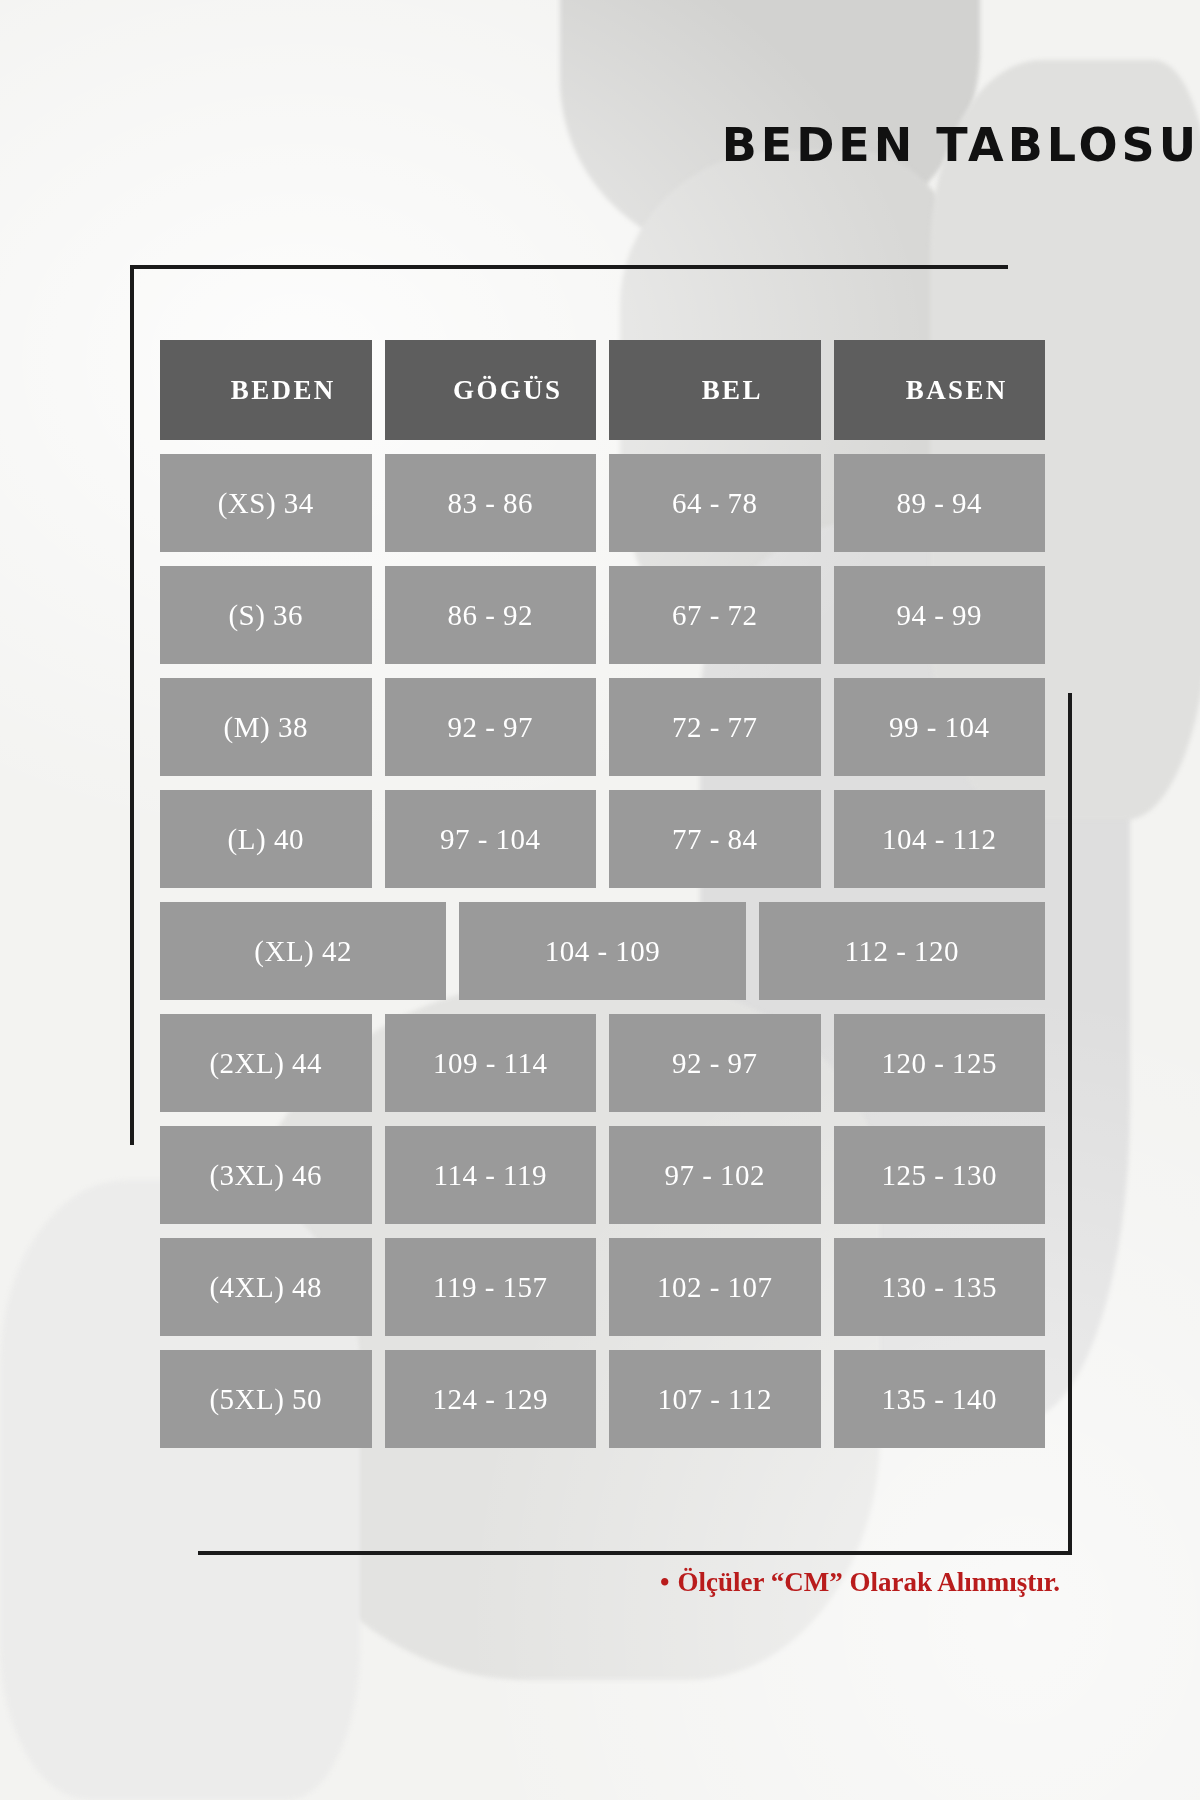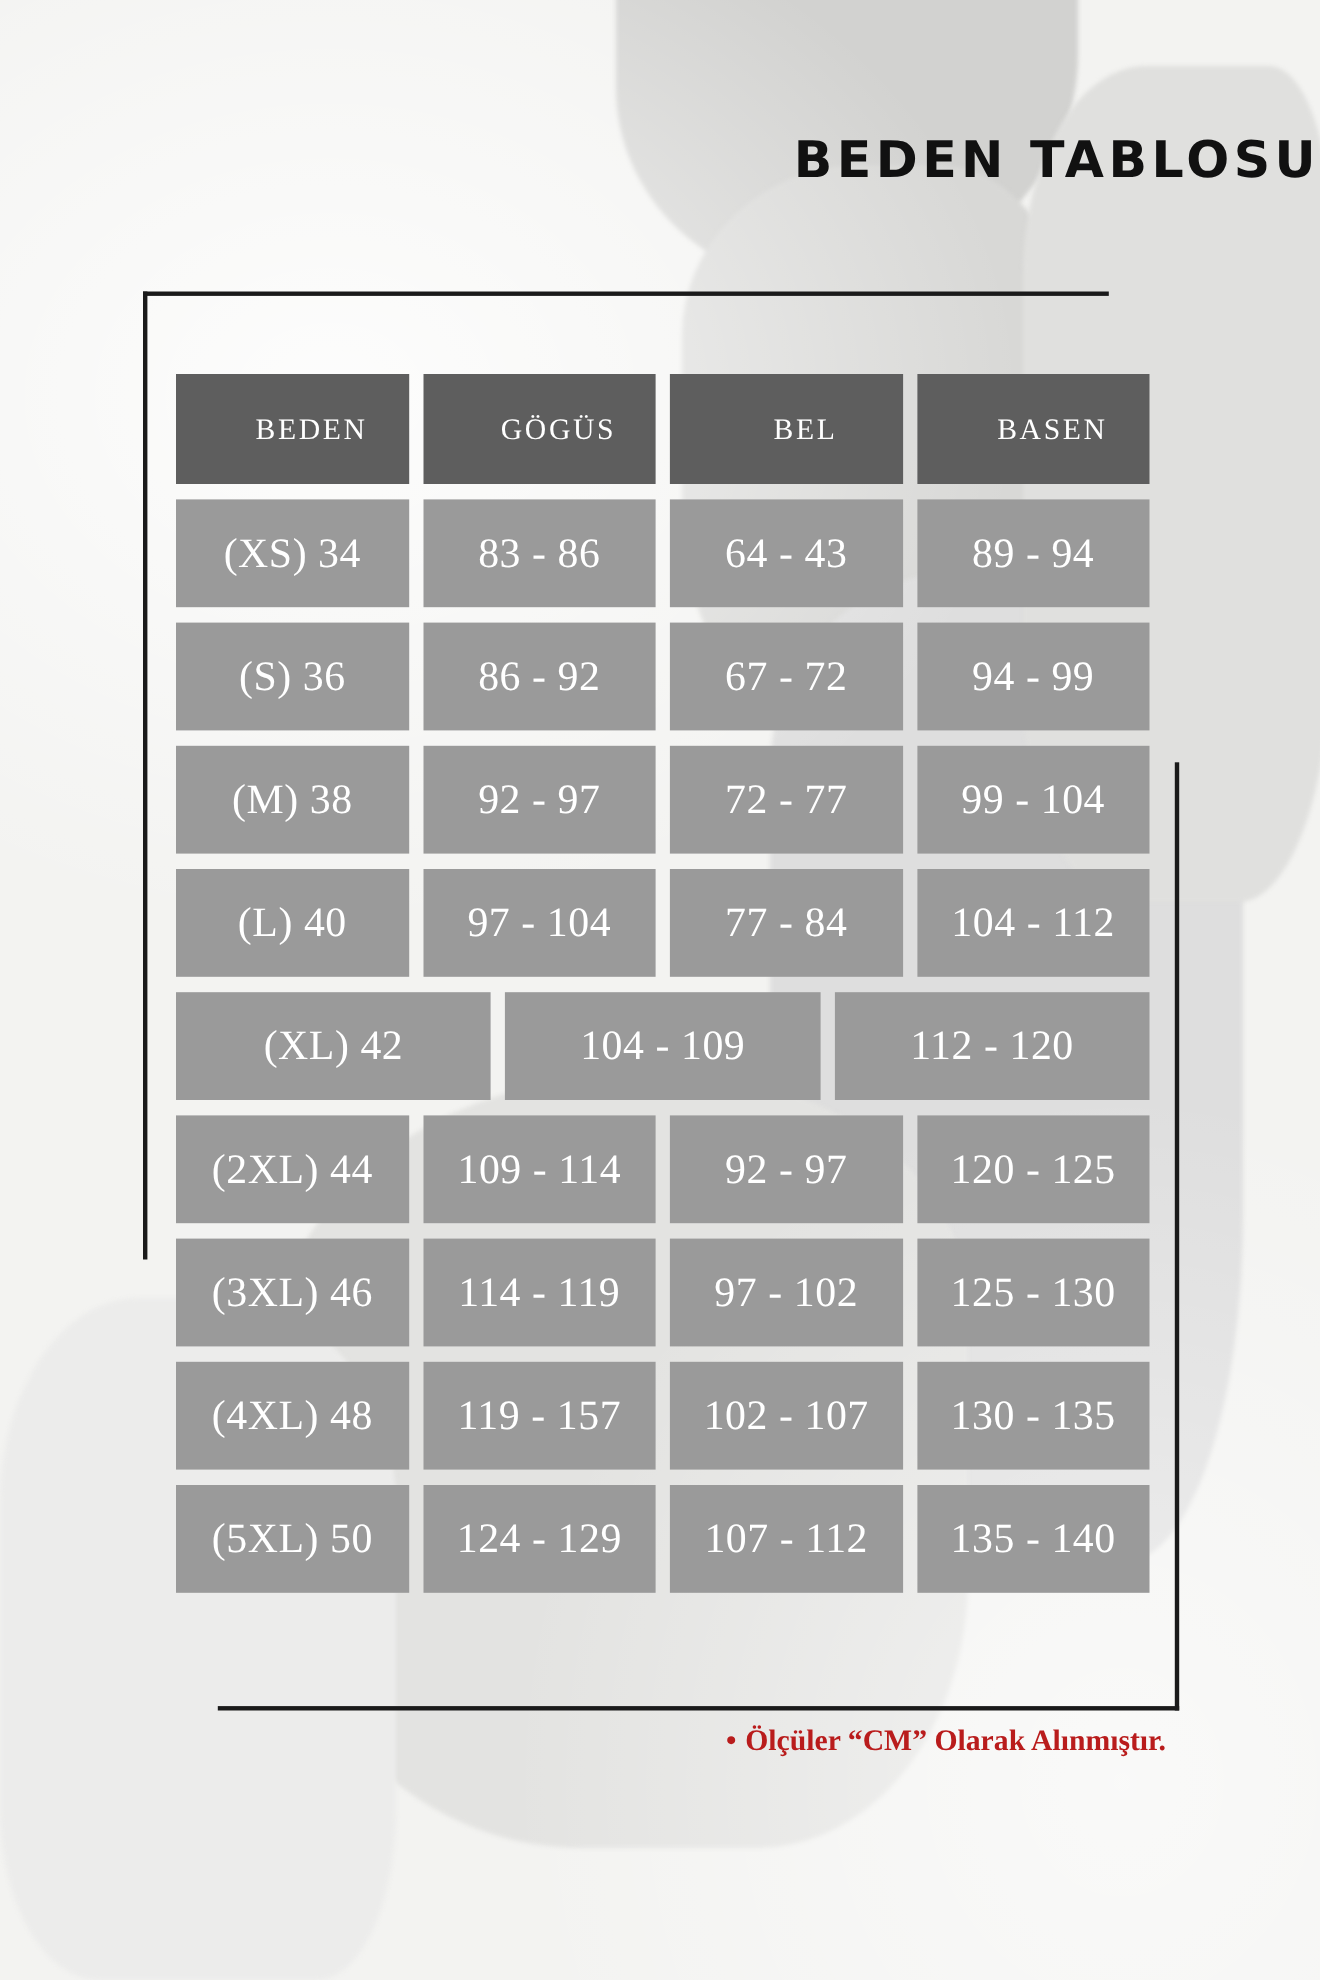--- a/index.html
+++ b/index.html
@@ -146,28 +146,28 @@
     align-items: center;
     justify-content: center;
     color: #ffffff;
     font-family: "Liberation Serif", serif;
     font-size: 28px;
     letter-spacing: 1px;
   }
   .header-row .cell {
     background: #5e5e5e;
     height: 100px;
-    font-weight: normal;
+    font-weight: bold;
     font-size: 27px;
     letter-spacing: 2.4px;
     padding-left: 35px;
   }
   .data-row .cell {
     background: #9a9a9a;
-    font-size: 38px;
+    font-size: 29px;
     letter-spacing: 0.5px;
   }
   .data-row .cell.size-cell {
     letter-spacing: 0.5px;
   }
 
   .footnote {
     position: absolute;
     left: 0;
     top: 1567px;
@@ -212,21 +212,21 @@
       <div class="row header-row">
         <div class="cell">BEDEN</div>
         <div class="cell">GÖGÜS</div>
         <div class="cell">BEL</div>
         <div class="cell">BASEN</div>
       </div>
 
       <div class="row data-row">
         <div class="cell size-cell">(XS) 34</div>
         <div class="cell">83 - 86</div>
-        <div class="cell">64 - 43</div>
+        <div class="cell">64 - 78</div>
         <div class="cell">89 - 94</div>
       </div>
 
       <div class="row data-row">
         <div class="cell size-cell">(S) 36</div>
         <div class="cell">86 - 92</div>
         <div class="cell">67 - 72</div>
         <div class="cell">94 - 99</div>
       </div>
 

